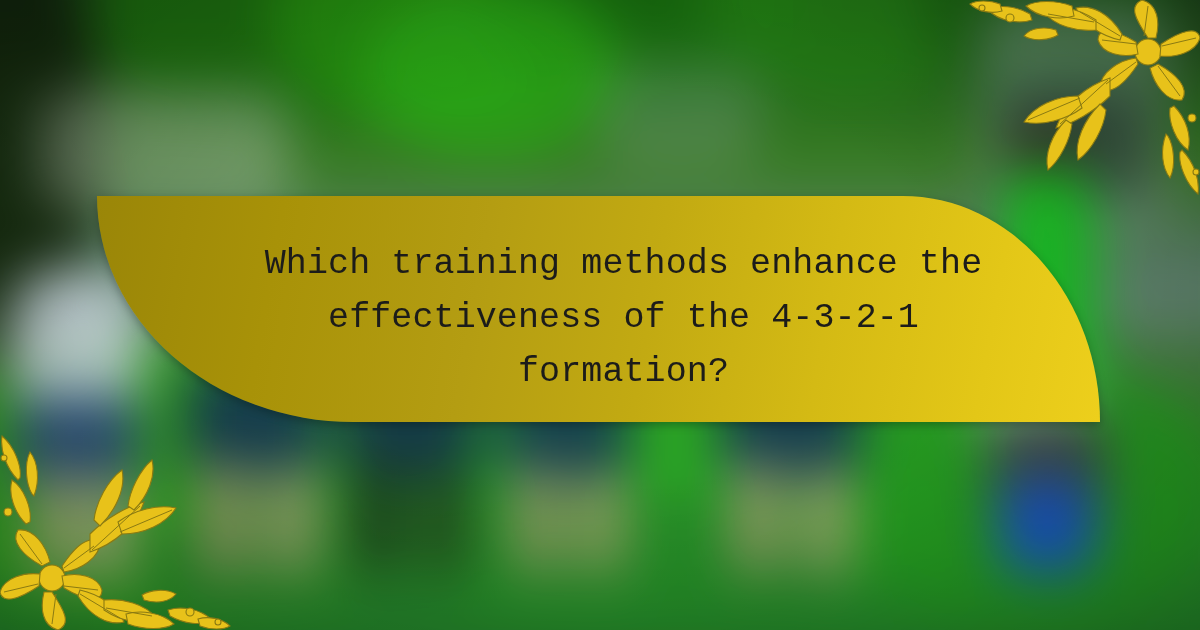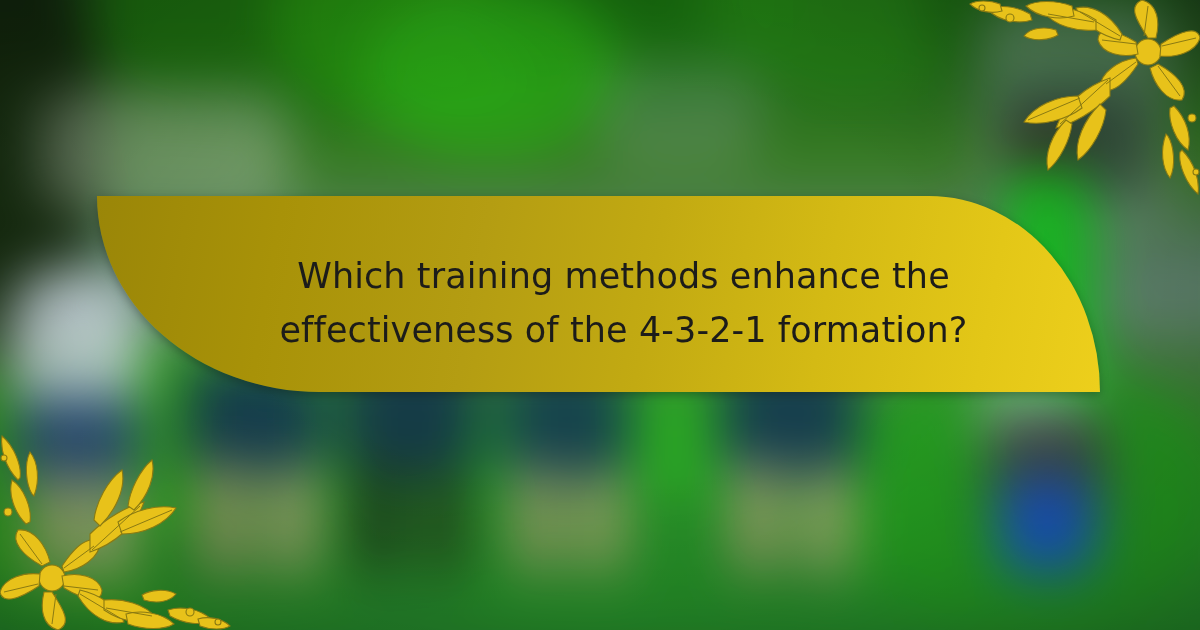--- a/index.html
+++ b/index.html
@@ -98,36 +98,37 @@
 
   
   .ornament{ position:absolute; width:240px; height:240px; pointer-events:none; }
   #ornament-top-right{ top:0; right:0; }
   #ornament-bottom-left{ bottom:0; left:0; transform:rotate(180deg); }
 
   
   #banner{
     position:absolute;
     left:97px; top:196px;
-    width:1003px; height:196px;
+    width:1003px; height:226px;
     background:linear-gradient(100deg,
       #9a8608 0%,
       #a89208 18%,
       #b49d12 38%,
       #c2aa12 55%,
       #d4ba14 72%,
       #e3c717 88%,
       #edcf1c 100%);
     border-radius:0 0 0 0;
     border-bottom-left-radius:260px 229px;
     border-top-right-radius:200px 229px;
     box-shadow:0 3px 10px rgba(0,0,0,.28);
     display:flex;
     align-items:center;
     justify-content:center;
+    font-family:Liberation Mono, monospace;
   }
   #headline{
     width:790px;
     text-align:center;
     color:#1c1c1a;
     font-size:35px;
     line-height:1.55;
     font-weight:400;
     letter-spacing:.1px;
     padding-left:50px;

